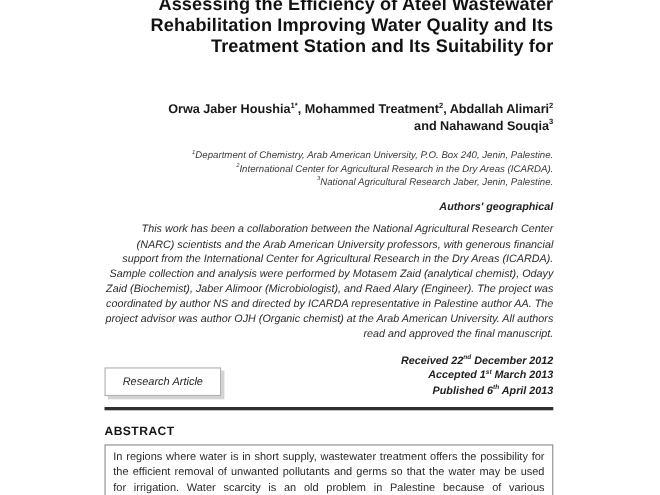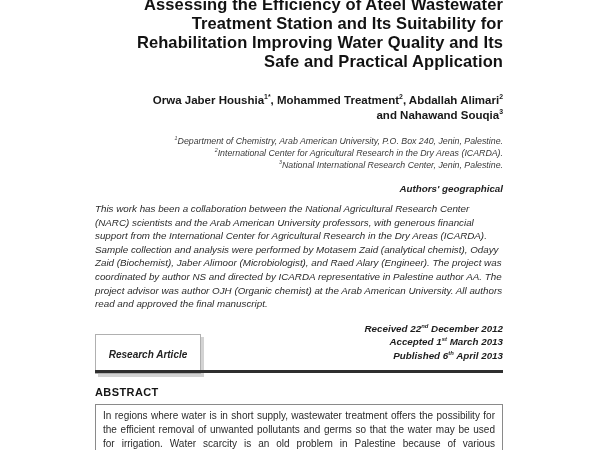--- a/index.html
+++ b/index.html
@@ -53,39 +53,40 @@
     top: 183px;
     text-align: right;
     font-weight: bold;
     font-style: italic;
     font-size: 9.8px;
     color: #222222;
   }
 
   .contrib-body {
     top: 202px;
+    text-align: right;
     font-style: italic;
     font-size: 9.8px;
     line-height: 13.6px;
     color: #2c2c2c;
   }
 
   .badge {
     position: absolute;
     left: 95px;
     top: 334px;
     width: 106px;
-    height: 40px;
+    height: 26px;
     background: #ffffff;
     border: 1px solid #b0b0b0;
     box-shadow: 3px 3px 0 rgba(175,175,175,0.55);
     display: flex;
     align-items: center;
     justify-content: center;
-    font-weight: bold;
+    font-weight: normal;
     font-style: italic;
     font-size: 10px;
     color: #222222;
   }
 
   .dates-block {
     top: 322px;
     text-align: right;
     font-weight: bold;
     font-style: italic;
@@ -122,34 +123,33 @@
     background: #ffffff;
   }
 </style>
 </head>
 <body>
 
 <div class="page">
 
   <div class="col title-block">
     <div class="title-line">Assessing the Efficiency of Ateel Wastewater</div>
+    <div class="title-line">Rehabilitation Improving Water Quality and Its</div>
     <div class="title-line">Treatment Station and Its Suitability for</div>
-    <div class="title-line">Rehabilitation Improving Water Quality and Its</div>
-    <div class="title-line">Safe and Practical Application</div>
   </div>
 
   <div class="col authors-block">
     <div><span>Orwa Jaber Houshia</span><sup>1*</sup><span>, Mohammed Treatment</span><sup>2</sup><span>, Abdallah Alimari</span><sup>2</sup></div>
     <div><span>and Nahawand Souqia</span><sup>3</sup></div>
   </div>
 
   <div class="col affiliations-block">
     <div><sup>1</sup><span>Department of Chemistry, Arab American University, P.O. Box 240, Jenin, Palestine.</span></div>
     <div><sup>2</sup><span>International Center for Agricultural Research in the Dry Areas (ICARDA).</span></div>
-    <div><sup>3</sup><span>National International Research Center, Jenin, Palestine.</span></div>
+    <div><sup>3</sup><span>National Agricultural Research Jaber, Jenin, Palestine.</span></div>
   </div>
 
   <div class="col contrib-heading">Authors' geographical</div>
 
   <div class="col contrib-body">This work has been a collaboration between the National Agricultural Research Center (NARC) scientists and the Arab American University professors, with generous financial support from the International Center for Agricultural Research in the Dry Areas (ICARDA). Sample collection and analysis were performed by Motasem Zaid (analytical chemist), Odayy Zaid (Biochemist), Jaber Alimoor (Microbiologist), and Raed Alary (Engineer). The project was coordinated by author NS and directed by ICARDA representative in Palestine author AA. The project advisor was author OJH (Organic chemist) at the Arab American University. All authors read and approved the final manuscript.</div>
 
   <div class="badge">
     <span>Research Article</span>
   </div>
 

